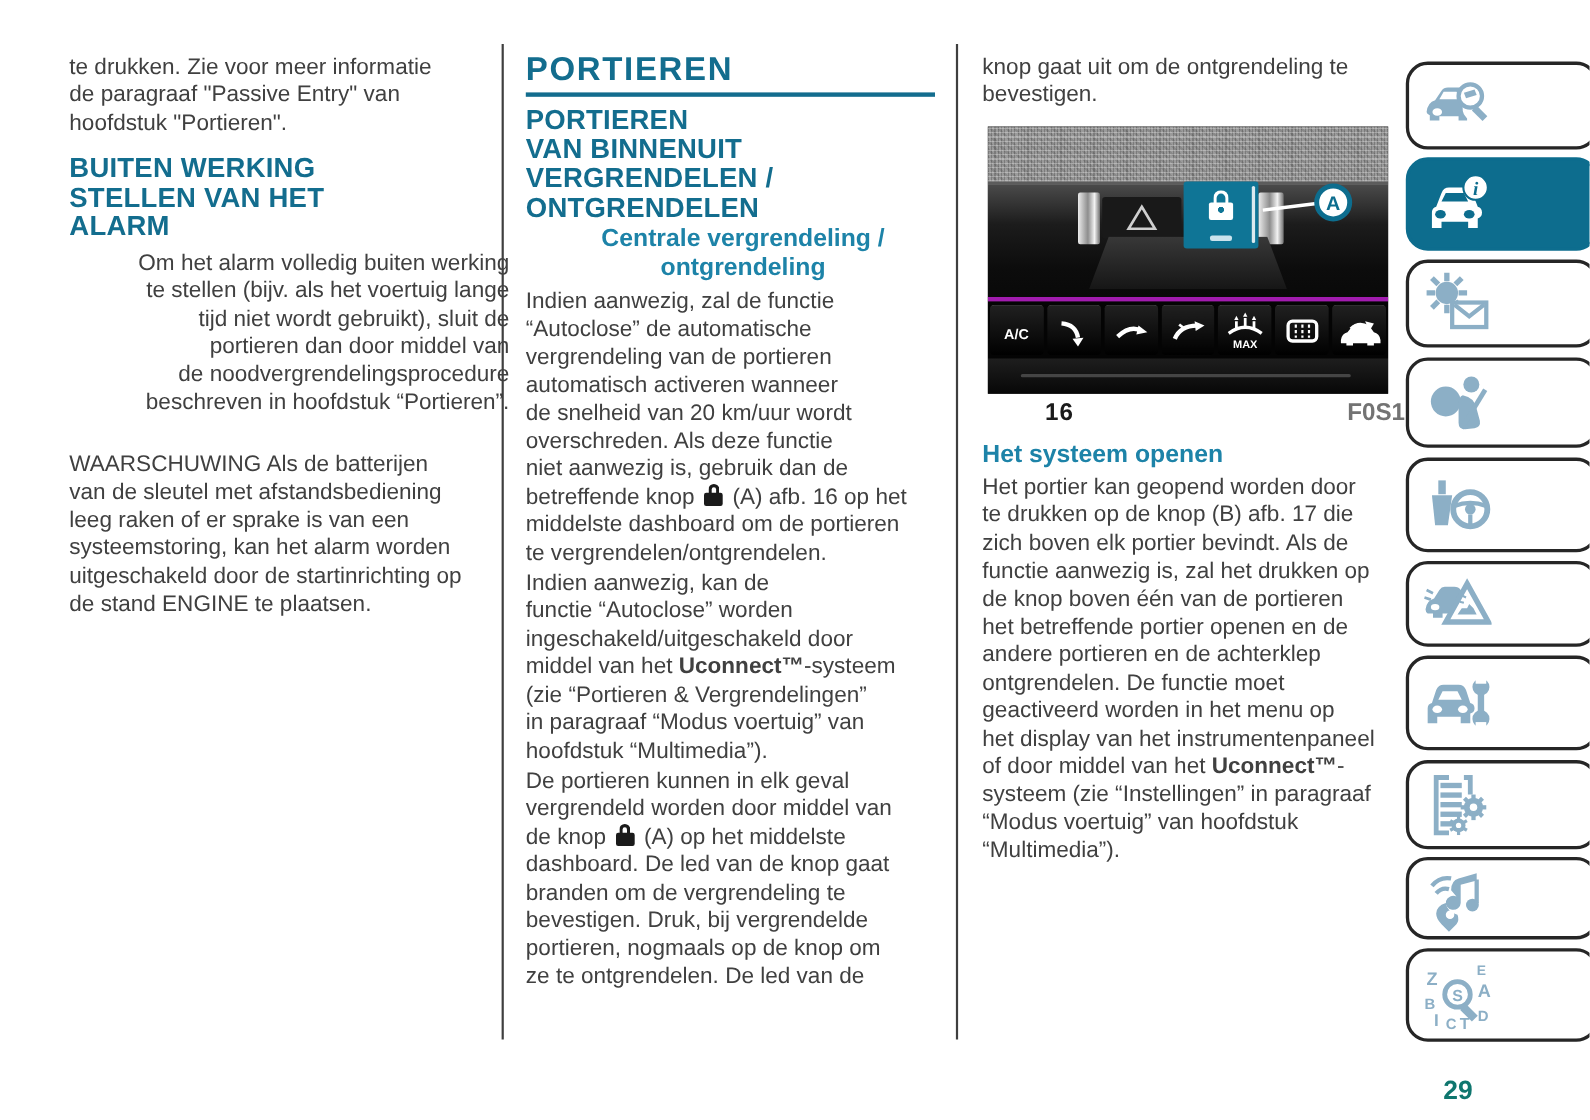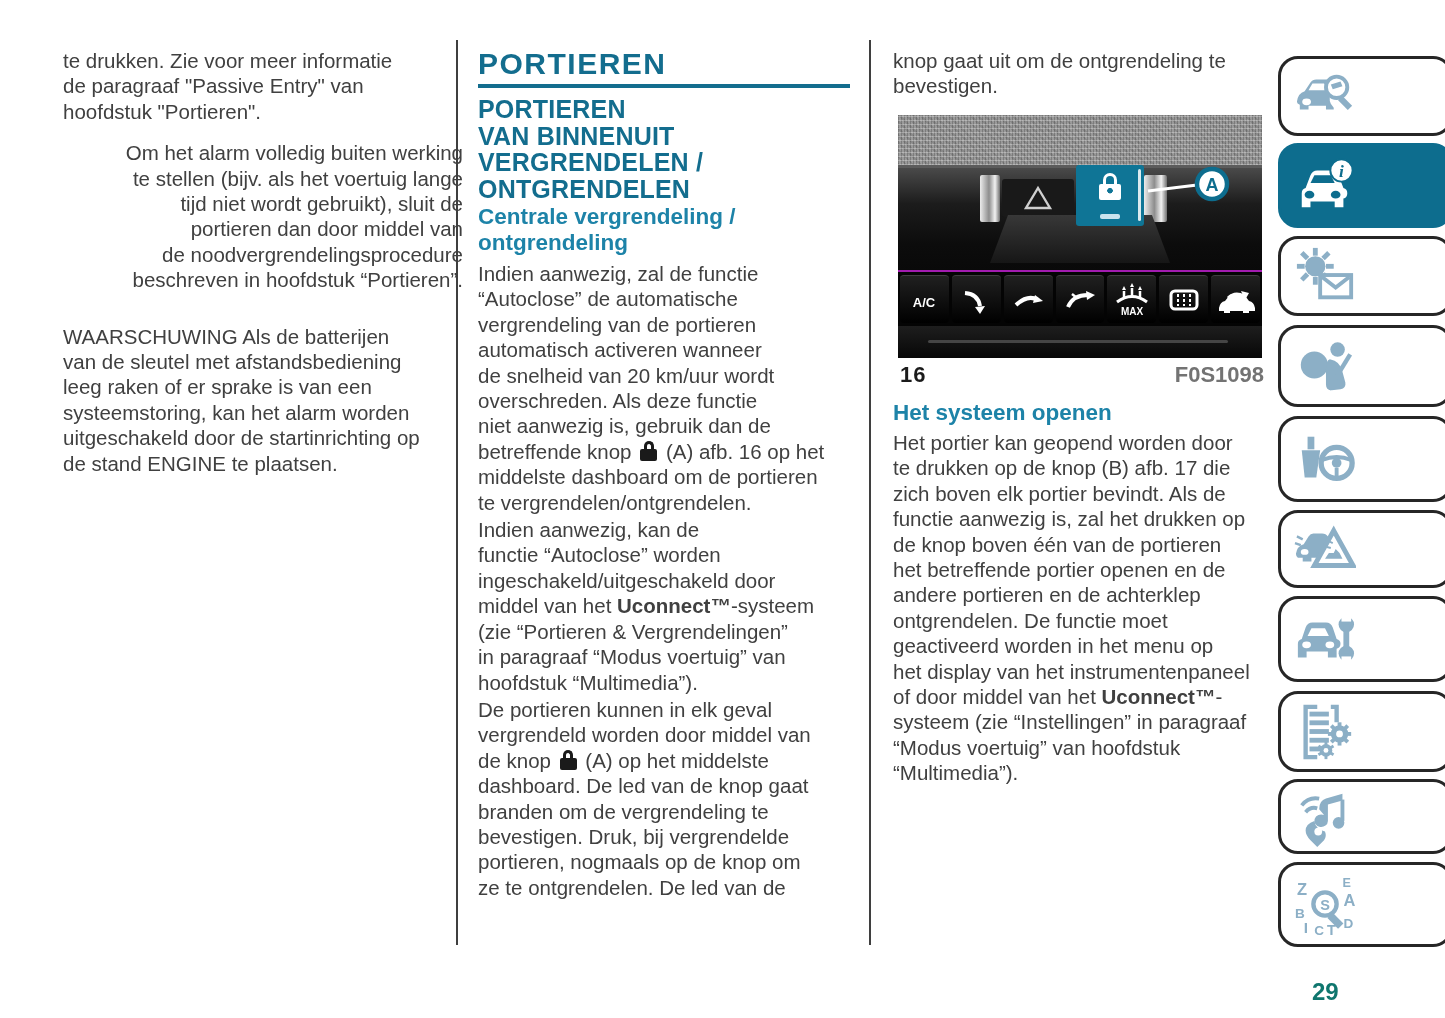--- a/index.html
+++ b/index.html
@@ -10,21 +10,21 @@
   
   .col{position:absolute;top:48px;}
   #col-left{left:63px;width:400px;}
   #col-mid{left:478px;width:395px;}
   #col-right{left:893px;width:380px;}
   .vr{position:absolute;top:40px;height:905px;width:2px;background:#3f3f3f;}
   #vr1{left:456px;} #vr2{left:869px;}
 
   .body-text{font-size:20.5px;line-height:25.4px;white-space:pre-line;color:#404040;}
   .teal-heading{color:#136d8e;font-weight:bold;font-size:25px;line-height:26.5px;white-space:pre-line;letter-spacing:.2px;}
-  .teal-sub{color:#1d83a8;font-weight:bold;font-size:22.5px;line-height:26px;white-space:pre-line;}
+  .teal-sub{color:#1d83a8;font-weight:bold;font-size:22.5px;line-height:26px;white-space:pre-line;text-align:center;}
   b{font-weight:bold;text-align:right;}
 
   #main-title{color:#136d8e;font-weight:bold;font-size:30px;letter-spacing:1.5px;line-height:32px;}
   #title-rule{width:372px;height:4px;background:#136d8e;margin:4px 0 8px 0;}
 
   #left-intro{margin-bottom:16px;}
   #left-heading{margin:2px 0 6px 0;}
   #left-para1{margin-bottom:31px;text-align:right;}
 
   #mid-subtitle{margin:2px 0 2px 0;}
@@ -59,29 +59,29 @@
   .lock-big::before{content:"";position:absolute;top:0;left:4px;width:14px;height:13px;
     border:3.5px solid #fff;border-bottom:none;border-radius:7px 7px 0 0;box-sizing:border-box;}
   .lock-big::after{content:"";position:absolute;top:11px;left:0;width:22px;height:16px;border-radius:2px;
     background:radial-gradient(circle at 50% 42%, #0f7596 2.5px, #ffffff 3px);}
   #lock-led{position:absolute;left:50%;bottom:7px;transform:translateX(-50%);width:20px;height:5px;
     background:#dff0f6;border-radius:2px;opacity:.9;}
   #fig-trap{position:absolute;left:92px;top:100px;width:180px;height:48px;
     clip-path:polygon(10% 0,90% 0,100% 100%,0 100%);
     background:linear-gradient(180deg,#383838,#161616);}
   #climate-row{position:absolute;left:0;top:155px;width:364px;height:56px;background:#040404;
-    display:flex;gap:3px;padding:3px 2px;box-sizing:border-box;border-top:2px solid #a21caf;}
+    display:flex;gap:3px;padding:3px 2px;box-sizing:border-box;border-top:4px solid #a21caf;}
   .cbtn{flex:1;background:linear-gradient(#202020,#000);border-radius:4px;border-top:1px solid #3d3d3d;
     display:flex;align-items:center;justify-content:center;}
   #fig-bottom{position:absolute;left:0;top:211px;width:364px;height:32px;
     background:linear-gradient(180deg,#1e1e1e,#070707);}
   #fig-bottom .streak{position:absolute;left:30px;top:14px;width:300px;height:3px;background:#454545;border-radius:2px;}
   #callout-svg{position:absolute;inset:0;pointer-events:none;}
 
-  #fig-caption{position:absolute;left:900px;top:362px;width:364px;display:flex;justify-content:space-between;align-items:baseline;}
+  #fig-caption{position:absolute;left:950px;top:362px;width:364px;display:flex;justify-content:space-between;align-items:baseline;}
   #fig-num{font-weight:bold;font-size:22px;color:#1b1b1b;letter-spacing:1px;}
   #fig-code{font-weight:bold;font-size:22px;color:#737373;}
 
   #right-intro{margin-bottom:10px;}
   #right-heading{position:absolute;left:893px;top:400px;}
   #right-para{position:absolute;left:893px;top:430px;width:380px;}
 
   
   .tile{position:absolute;left:1278px;width:175px;border:3px solid #262626;border-radius:20px;
     box-sizing:border-box;background:#ffffff;color:#8cafc6;--bg:#ffffff;
@@ -95,20 +95,23 @@
 </head>
 <body>
 
 <div class="vr" id="vr1"></div>
 <div class="vr" id="vr2"></div>
 
 <div class="col" id="col-left">
   <div class="body-text" id="left-intro">te drukken. Zie voor meer informatie
 de paragraaf "Passive Entry" van
 hoofdstuk "Portieren".</div>
+  <div class="teal-heading" id="left-heading">BUITEN WERKING
+STELLEN VAN HET
+ALARM</div>
   <div class="body-text" id="left-para1">Om het alarm volledig buiten werking
 te stellen (bijv. als het voertuig lange
 tijd niet wordt gebruikt), sluit de
 portieren dan door middel van
 de noodvergrendelingsprocedure
 beschreven in hoofdstuk “Portieren”.</div>
   <div class="body-text" id="left-para2">WAARSCHUWING Als de batterijen
 van de sleutel met afstandsbediening
 leeg raken of er sprake is van een
 systeemstoring, kan het alarm worden

